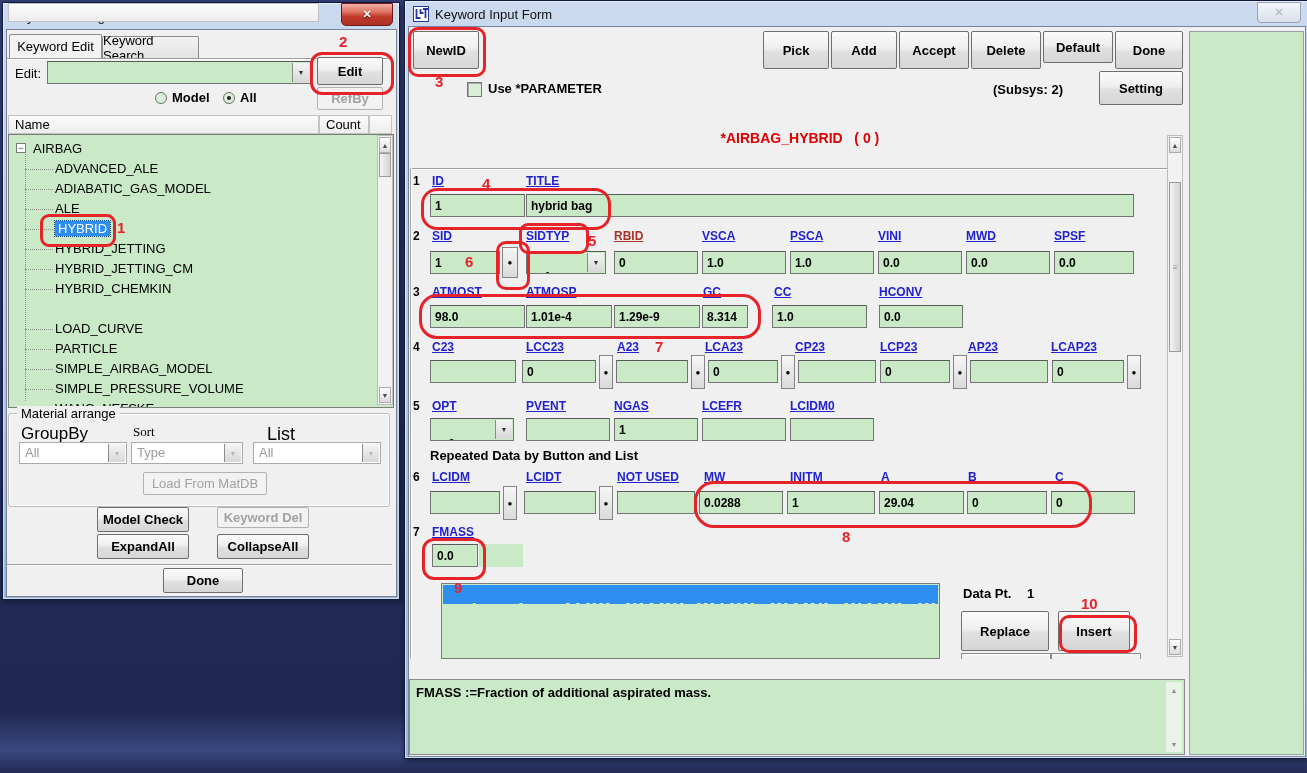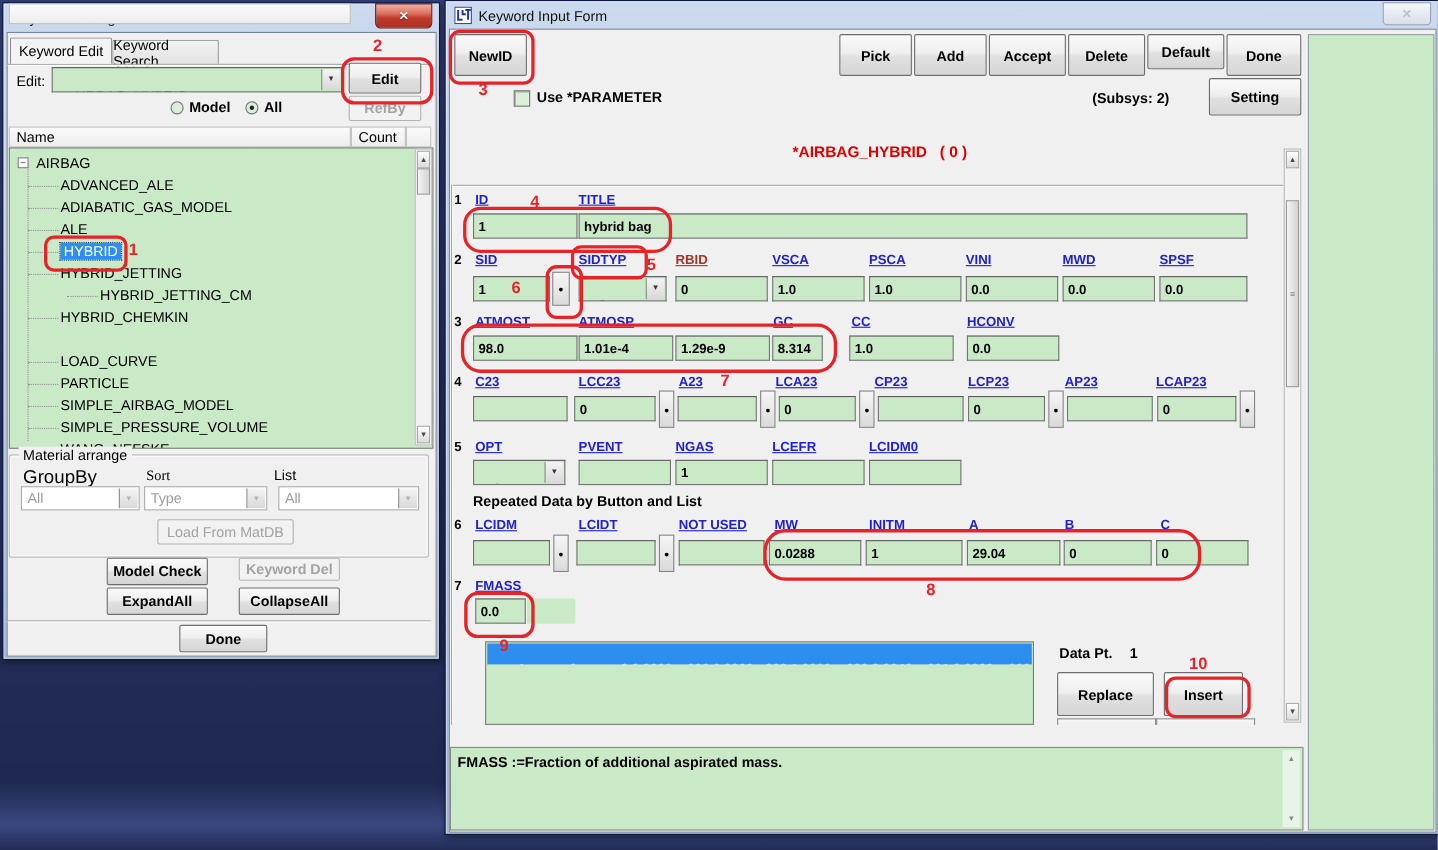--- a/index.html
+++ b/index.html
@@ -120,21 +120,21 @@
         <span class="tlabel">ALE</span>
       </div>
     <div class="titem" style="top:84px;">
         <span class="conn"></span>
         <span class="tlabel sel">HYBRID</span>
       </div>
     <div class="titem" style="top:104px;">
         <span class="conn"></span>
         <span class="tlabel">HYBRID_JETTING</span>
       </div>
-    <div class="titem" style="top:124px;margin-left:36px;">
+    <div class="titem" style="top:124px;">
         <span class="conn"></span>
         <span class="tlabel">HYBRID_JETTING_CM</span>
       </div>
     <div class="titem" style="top:144px;">
         <span class="conn"></span>
         <span class="tlabel">HYBRID_CHEMKIN</span>
       </div>
     <div class="titem" style="top:184px;">
         <span class="conn"></span>
         <span class="tlabel">LOAD_CURVE</span>
@@ -163,21 +163,21 @@
       <div class="sb-arr" style="bottom:1px;">
           <span>▼</span>
         </div>
     </div>
   </div>
 
   <div class="grpbox" style="left:5px;top:410px;width:380px;height:92px;">
     <span class="legend">Material arrange</span>
     <span style="position:absolute;left:12px;top:10px;font-size:17px;">GroupBy</span>
     <span style="position:absolute;left:124px;top:10px;font-size:13px;font-family:Liberation Serif, serif;">Sort</span>
-    <span style="position:absolute;left:240px;top:10px;font-size:13px;">List</span>
+    <span style="position:absolute;left:258px;top:10px;font-size:18px;">List</span>
     <div class="dcombo" style="left:10px;top:28px;width:108px;">
       <span>All</span>
       <span class="combo-arrow" style="color:#B5B5B5;">
           <span>▼</span>
         </span>
     </div>
     <div class="dcombo" style="left:122px;top:28px;width:112px;">
       <span>Type</span>
       <span class="combo-arrow" style="color:#B5B5B5;">
           <span>▼</span>

